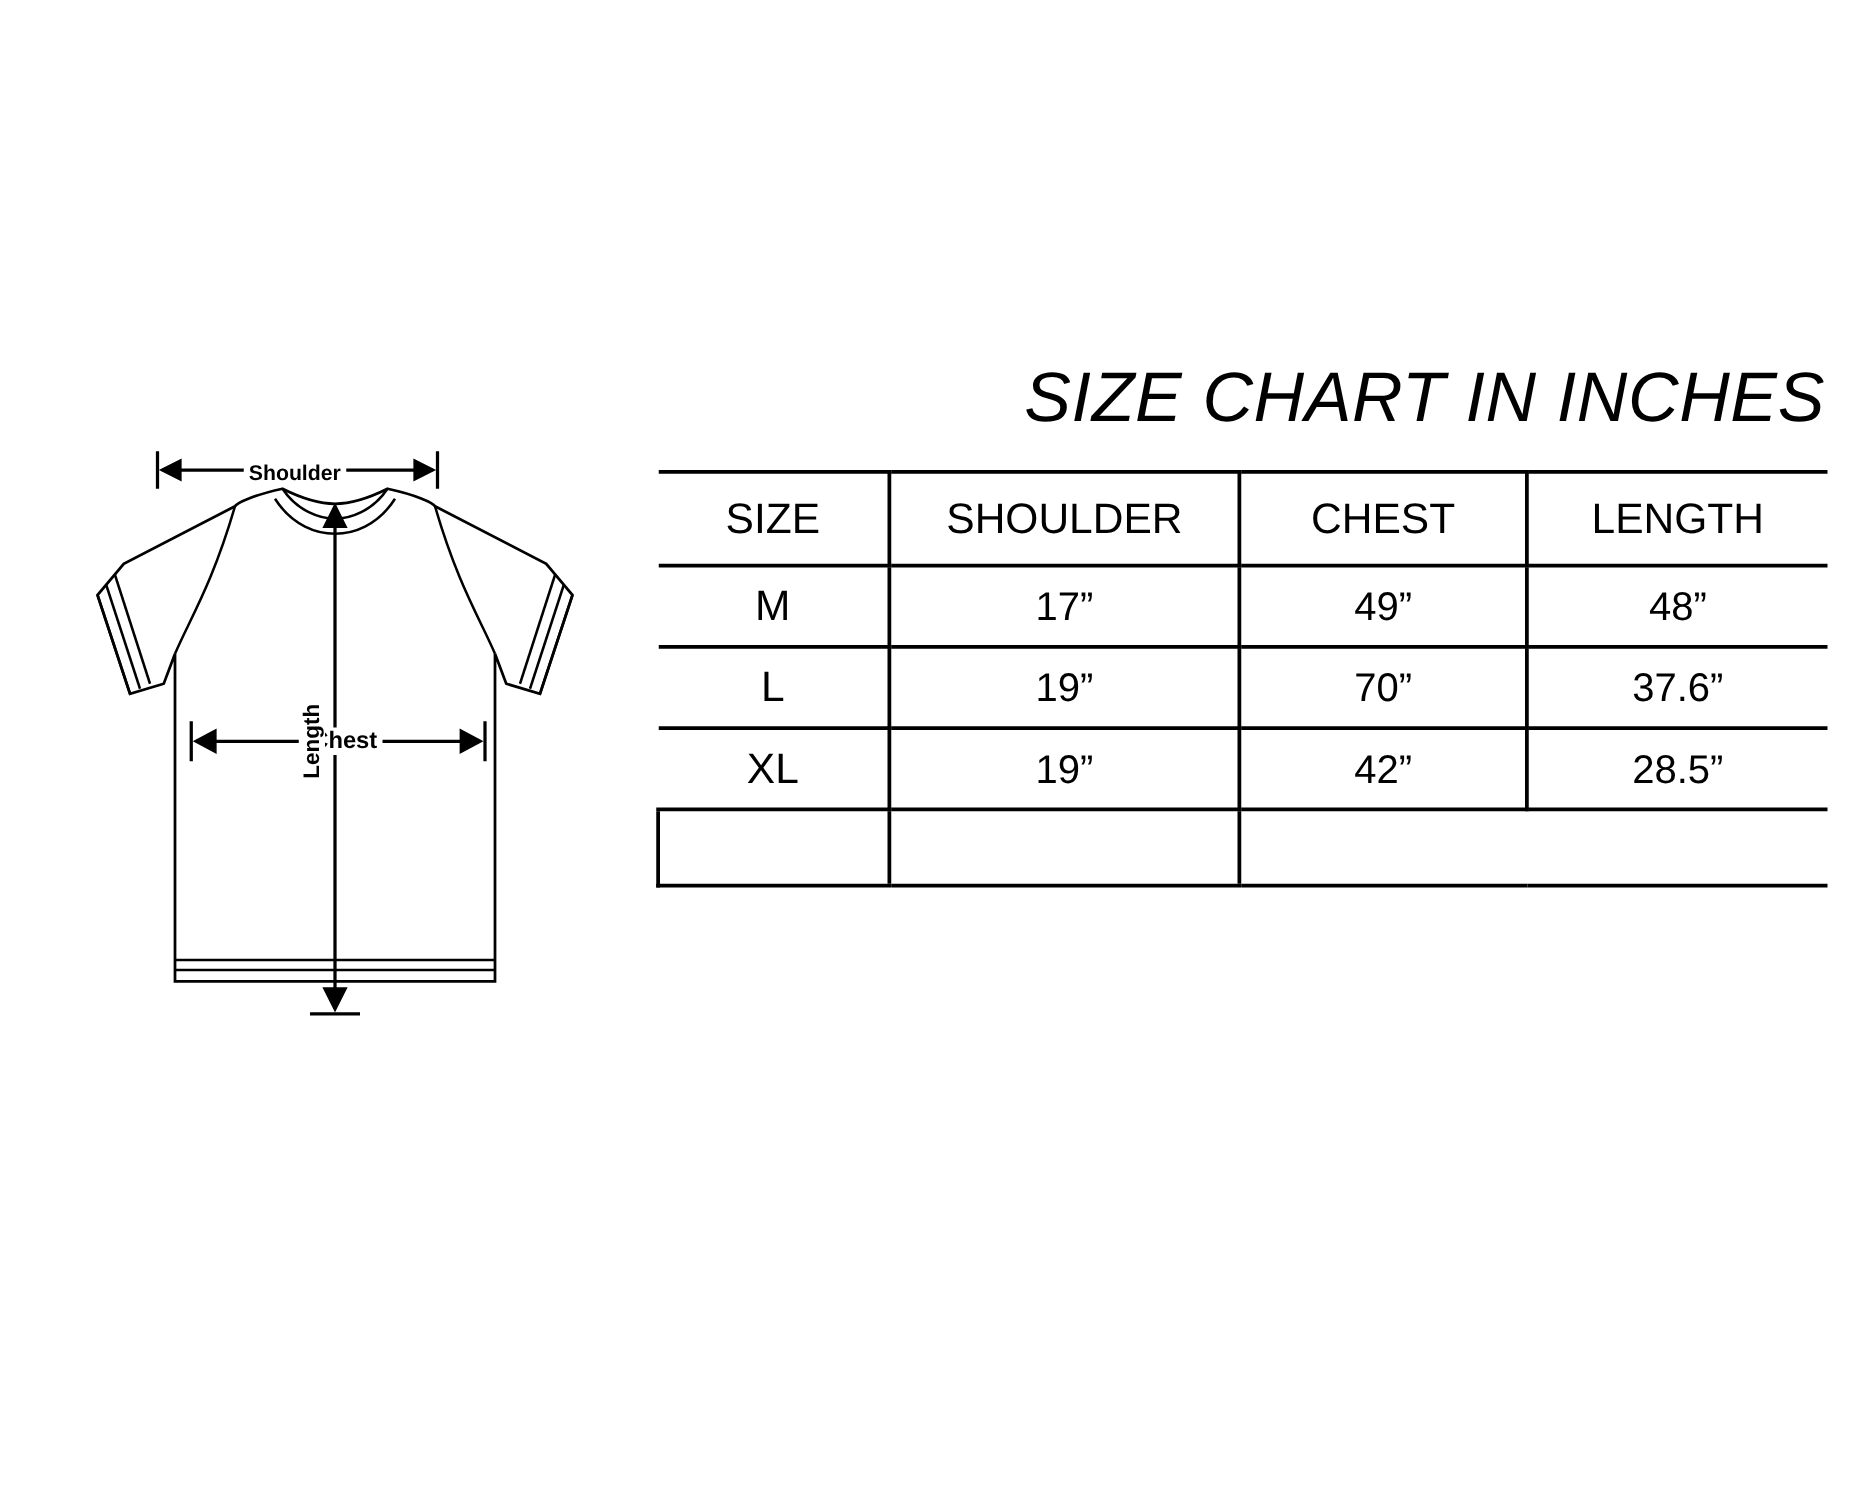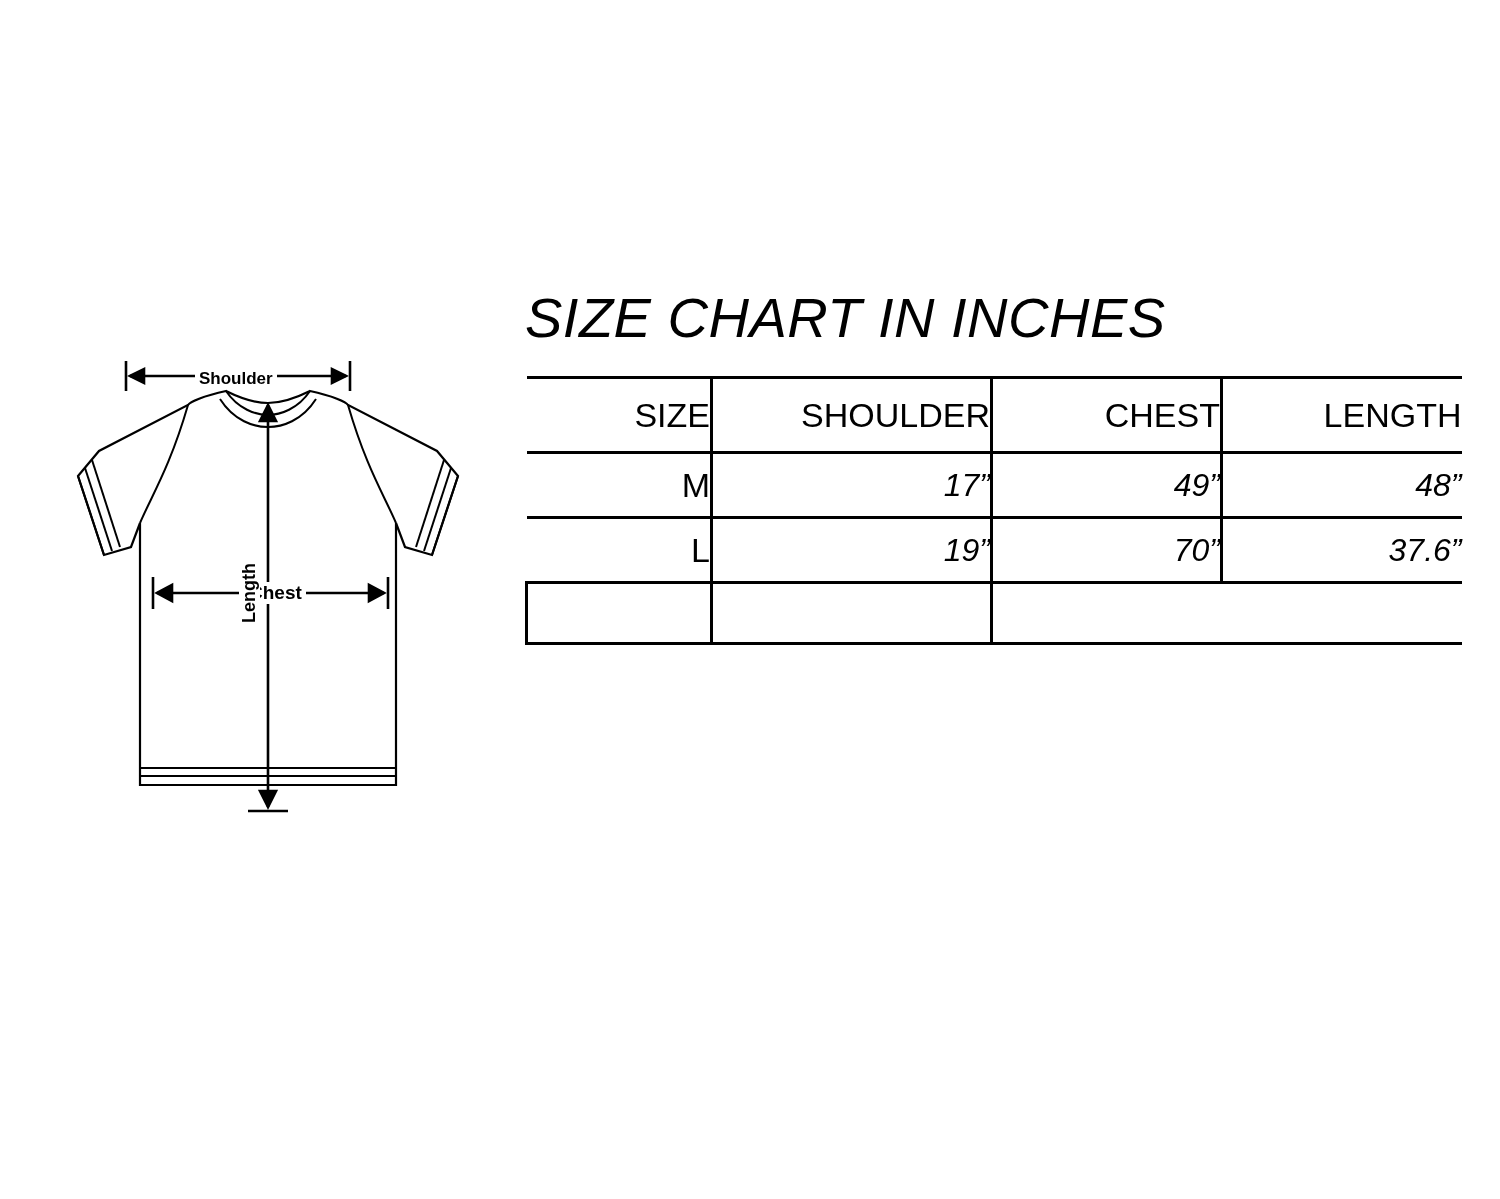--- a/index.html
+++ b/index.html
@@ -55,41 +55,41 @@
     left: 525px;
     top: 285px;
     width: 935px;
   }
   #chart-title {
     font-family: "Liberation Sans", sans-serif;
     font-size: 56px;
     font-style: italic;
     font-weight: normal;
     letter-spacing: 0.5px;
-    text-align: left;
+    text-align: right;
     margin: 0 0 26px 0;
     white-space: nowrap;
   }
   table.size-table {
     border-collapse: collapse;
     width: 935px;
     table-layout: fixed;
   }
   table.size-table col.c-size    { width: 185px; }
   table.size-table col.c-shoulder{ width: 280px; }
   table.size-table col.c-chest   { width: 230px; }
   table.size-table col.c-length  { width: 240px; }
 
   table.size-table th,
   table.size-table td {
     border-top: 3px solid #000;
     border-bottom: 3px solid #000;
     border-left: 3px solid #000;
     border-right: 3px solid #000;
-    text-align: right;
+    text-align: center;
     padding: 0;
     height: 62px;
     font-family: "Liberation Sans", sans-serif;
   }
   
   table.size-table th:first-child,
   table.size-table td:first-child { border-left: none; }
   table.size-table th:last-child,
   table.size-table td:last-child  { border-right: none; }
 
@@ -98,21 +98,20 @@
     font-weight: normal;
     font-style: normal;
     height: 72px;
   }
   table.size-table tbody td.cell-size {
     font-size: 34px;
     font-style: normal;
   }
   table.size-table tbody td.cell-val {
     font-size: 32px;
-    font-style: italic;
   }
   
   tr.spacer-row td {
     height: 58px;
     border-left: none;
     border-right: none;
     border-bottom: 3px solid #000;
     border-top: none;
   }
   tr.spacer-row td.sep {
@@ -231,20 +230,26 @@
         <td class="cell-val">17”</td>
         <td class="cell-val">49”</td>
         <td class="cell-val">48”</td>
       </tr>
       <tr>
         <td class="cell-size">L</td>
         <td class="cell-val">19”</td>
         <td class="cell-val">70”</td>
         <td class="cell-val">37.6”</td>
       </tr>
+      <tr>
+        <td class="cell-size">XL</td>
+        <td class="cell-val">19”</td>
+        <td class="cell-val">42”</td>
+        <td class="cell-val">28.5”</td>
+      </tr>
       <tr class="spacer-row">
         <td class="sep"></td>
         <td class="sep"></td>
         <td class="sep"></td>
         <td></td>
       </tr>
     </tbody>
   </table>
 </div>
 

